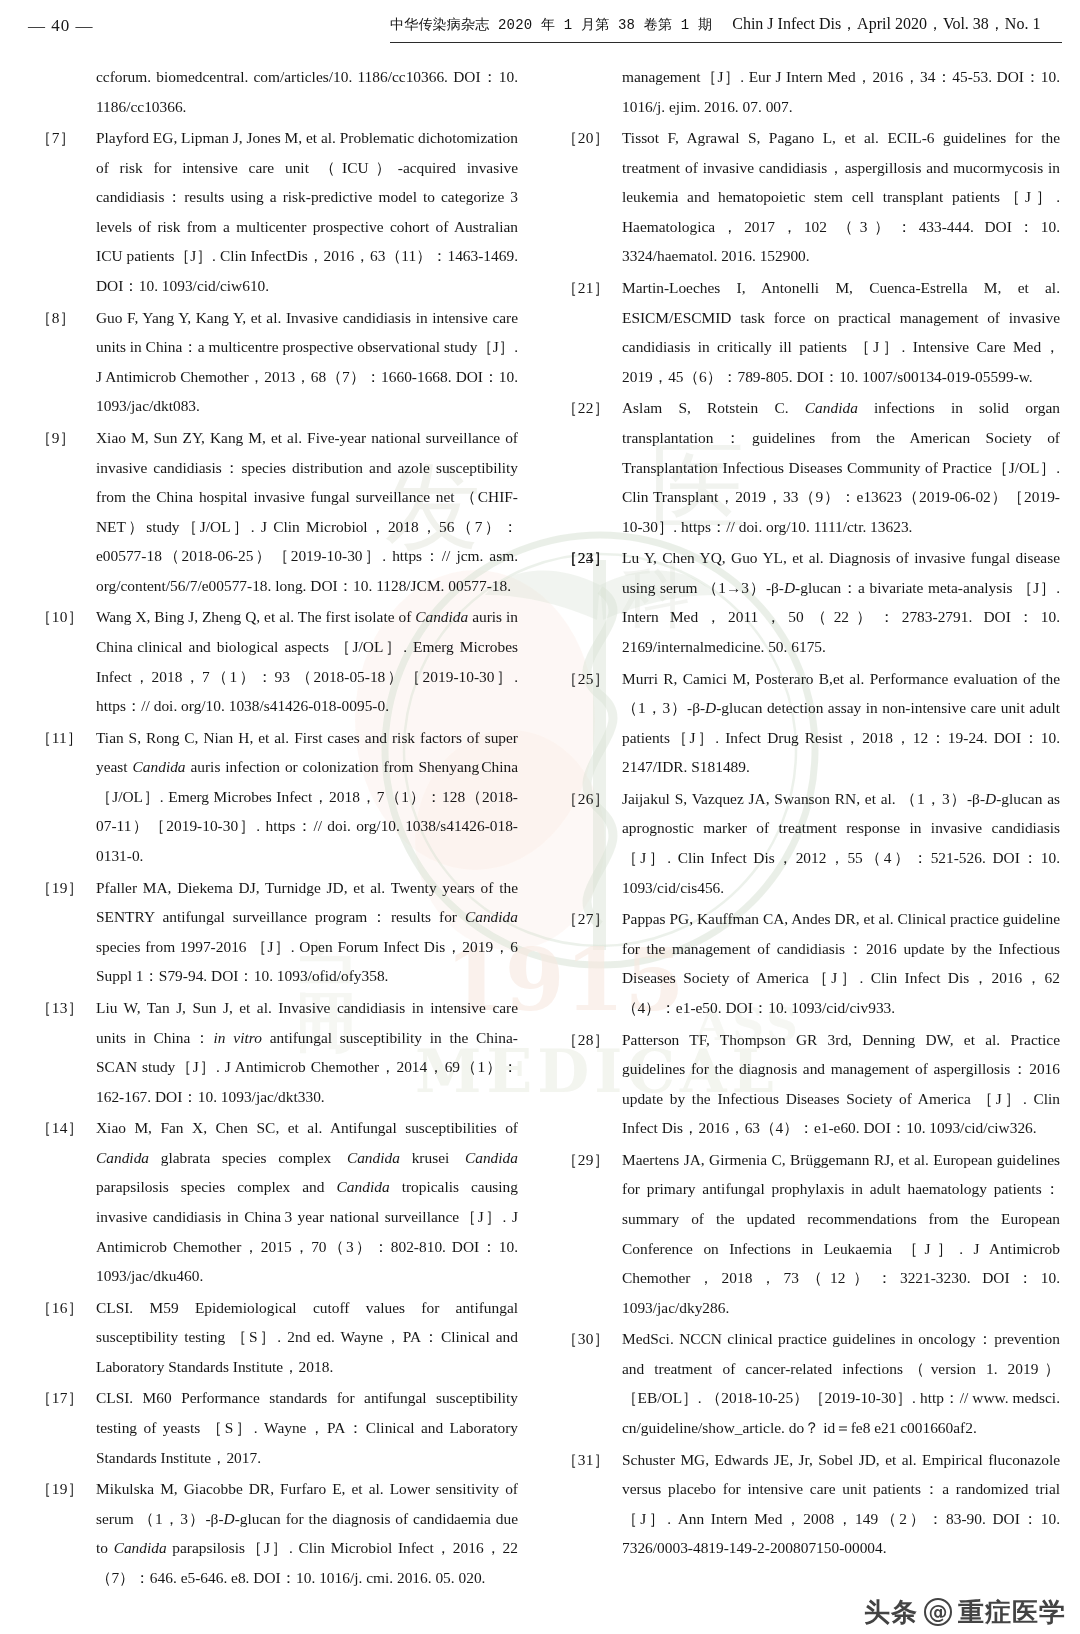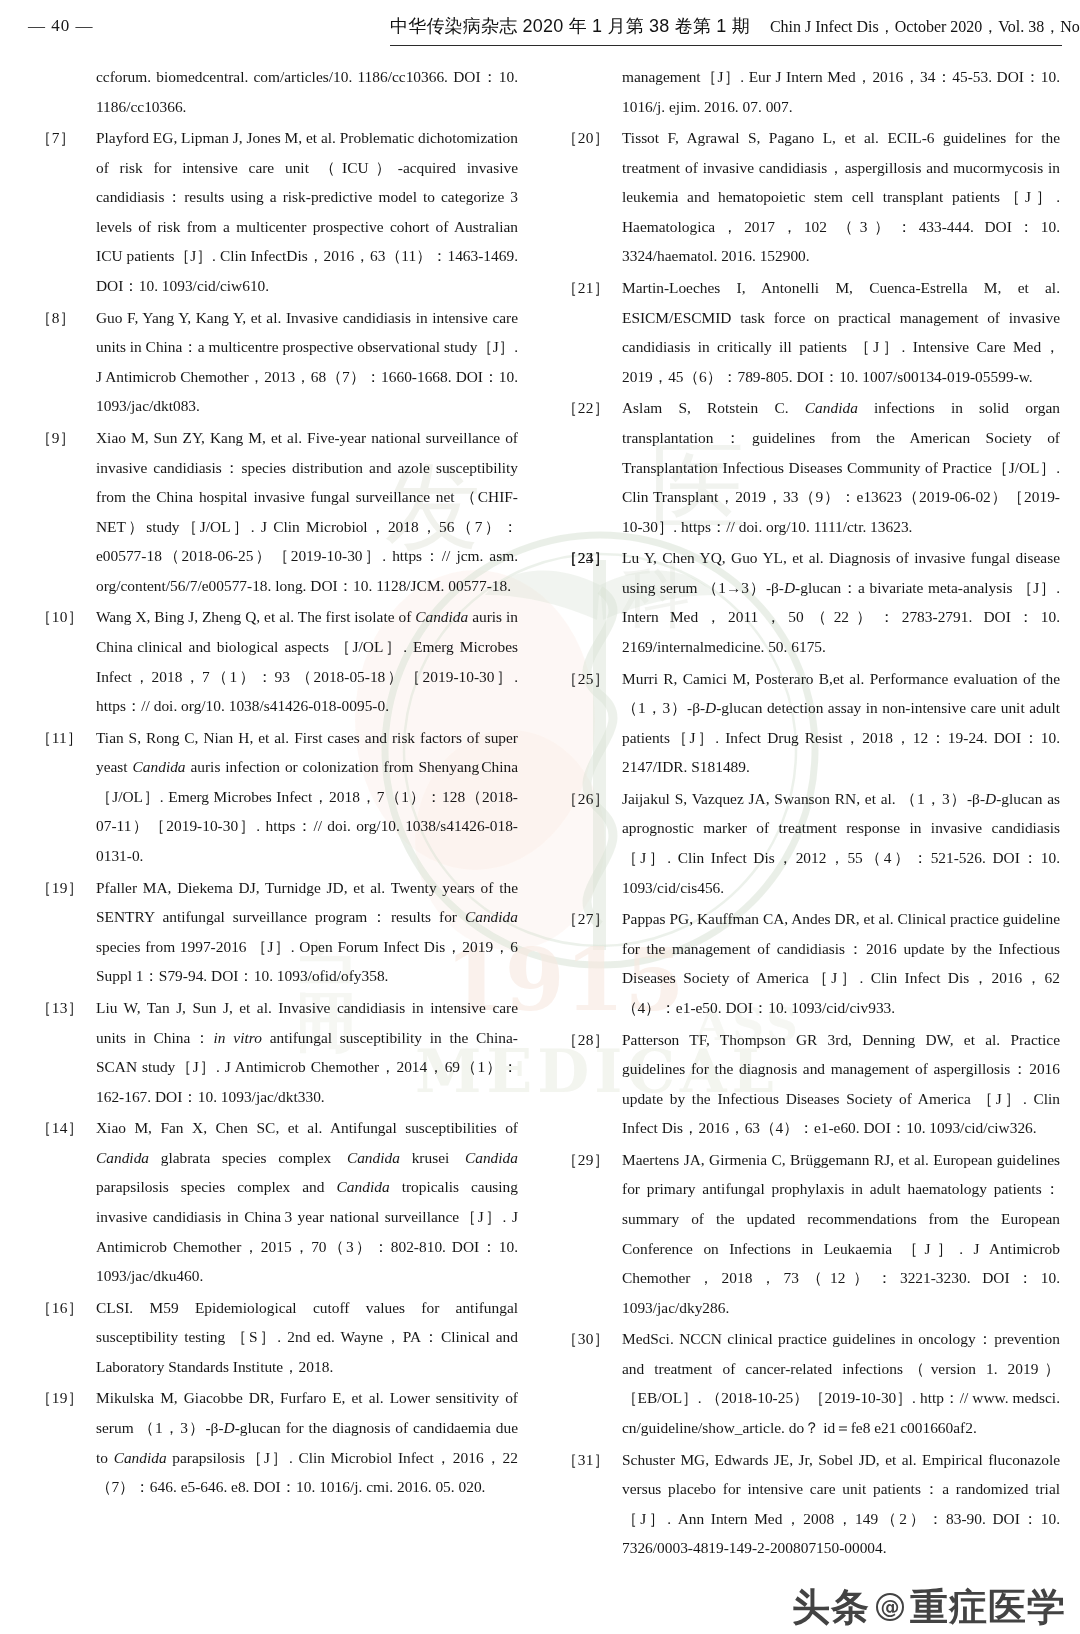--- a/index.html
+++ b/index.html
@@ -53,22 +53,22 @@
     top: 14px;
     width: 672px;
     text-align: left;
     font-size: 16.5px;
     color: #121212;
     white-space: nowrap;
     padding-bottom: 7px;
     border-bottom: 1.4px solid #2b2b2b;
   }
   .header-running .cn {
-    font-family: Liberation Sans, sans-serif;
-    font-size: 18px;
+    font-family: Liberation Mono, monospace;
+    font-size: 14px;
     letter-spacing: .2px;
   }
   .header-running .sep { display: inline-block; width: 20px; }
   .header-running .en {
     font-family: "Liberation Serif", "DejaVu Serif", serif;
     font-size: 16px;
   }
 
   
   .columns {
@@ -123,21 +123,21 @@
     bottom: 8px;
     z-index: 5;
     display: flex;
     align-items: center;
     gap: 6px;
     opacity: 0.88;
     pointer-events: none;
   }
   #toutiao-watermark .tt-text {
     font-family: "DejaVu Sans", "Liberation Sans", sans-serif;
-    font-size: 38px;
+    font-size: 26px;
     font-weight: 700;
     color: #2a2a2a;
     letter-spacing: 1px;
     line-height: 1;
   }
   #toutiao-watermark .tt-at {
     display: inline-flex;
     align-items: center;
     justify-content: center;
     width: 28px; height: 28px;
@@ -176,21 +176,21 @@
     <text x="115" y="672" font-family="DejaVu Serif, serif" font-size="60" font-weight="bold" letter-spacing="5" fill="#b8c0a0" opacity="0.55">MEDICAL</text>
     <text x="395" y="620" font-family="DejaVu Serif, serif" font-size="44" font-weight="bold" letter-spacing="3" fill="#b8c0a0" opacity="0.40">ASS</text>
 
     <text x="-60" y="620" font-family="DejaVu Sans, sans-serif" font-size="120" fill="#9aa67f" opacity="0.30">编</text>
   </svg>
 </div>
 
 <div class="page-header">
   <div class="page-number">— 40 —</div>
   <div class="header-running">
-    <span class="cn">中华传染病杂志 2020 年 1 月第 38 卷第 1 期</span><span class="sep"></span><span class="en">Chin J Infect Dis，October 2020，Vol. 38，No. 1</span>
+    <span class="cn">中华传染病杂志 2020 年 1 月第 38 卷第 1 期</span><span class="sep"></span><span class="en">Chin J Infect Dis，April 2020，Vol. 38，No. 1</span>
   </div>
 </div>
 
 <div class="columns">
 
   <div class="col col-left">
     <div class="ref no-label">
       <span class="body">ccforum. biomedcentral. com/articles/10. 1186/cc10366. DOI：10. 1186/cc10366.</span>
     </div>
     <div id="left-refs">
@@ -224,20 +224,24 @@
         </div>
         <div class="ref">
           <span class="label">［14］</span>
           <span class="body">Xiao M, Fan X, Chen SC, et al. Antifungal susceptibilities of <i>Candida</i> glabrata species complex，<i>Candida</i> krusei，<i>Candida</i> parapsilosis species complex and <i>Candida</i> tropicalis causing invasive candidiasis in China：3 year national surveillance［J］. J Antimicrob Chemother，2015，70（3）：802-810. DOI：10. 1093/jac/dku460.</span>
         </div>
         <div class="ref">
           <span class="label">［16］</span>
           <span class="body">CLSI. M59 Epidemiological cutoff values for antifungal susceptibility testing ［S］. 2nd ed. Wayne，PA：Clinical and Laboratory Standards Institute，2018.</span>
         </div>
         <div class="ref">
+          <span class="label">［17］</span>
+          <span class="body">CLSI. M60 Performance standards for antifungal susceptibility testing of yeasts ［S］. Wayne，PA：Clinical and Laboratory Standards Institute，2017.</span>
+        </div>
+        <div class="ref">
           <span class="label">［19］</span>
           <span class="body">Mikulska M, Giacobbe DR, Furfaro E, et al. Lower sensitivity of serum （1，3）-β-<i>D</i>-glucan for the diagnosis of candidaemia due to <i>Candida</i> parapsilosis［J］. Clin Microbiol Infect，2016，22（7）：646. e5-646. e8. DOI：10. 1016/j. cmi. 2016. 05. 020.</span>
         </div>
       </div>
   </div>
 
   <div class="col col-right">
     <div class="ref no-label">
       <span class="body">management［J］. Eur J Intern Med，2016，34：45-53. DOI：10. 1016/j. ejim. 2016. 07. 007.</span>
     </div>

